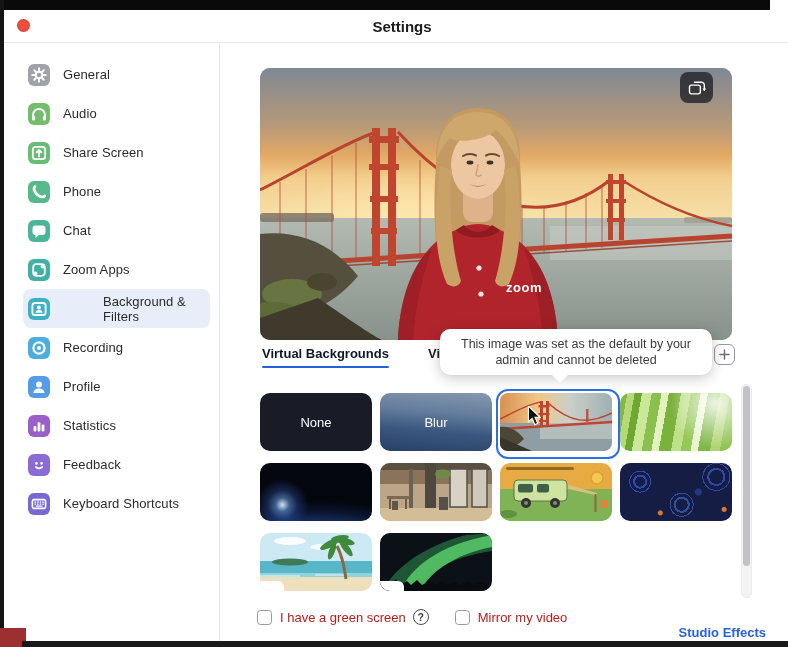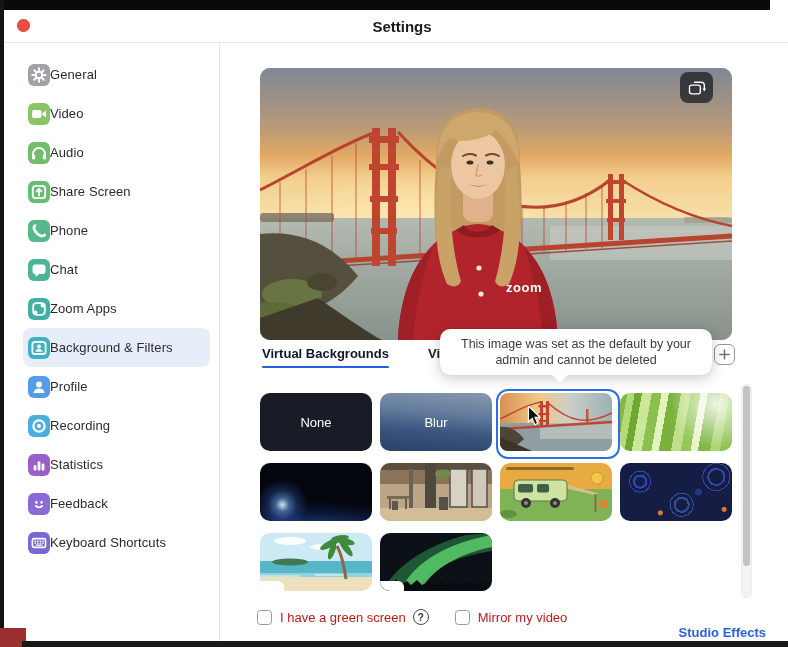--- a/index.html
+++ b/index.html
@@ -21,25 +21,25 @@
   .win-title{position:absolute;left:0;top:0;width:100%;height:32px;line-height:34px;text-align:center;
              font-size:15px;font-weight:bold;color:#1b1b1b;}
   .hsep{position:absolute;left:0;top:32px;width:100%;height:1px;background:#e6e6e8;}
   .vsep{position:absolute;left:215px;top:33px;width:1px;bottom:0;background:#e6e6e8;}
 
   
   .sidebar{position:absolute;left:0;top:33px;width:215px;bottom:0;background:#fff;}
   .side-list{position:absolute;left:0;top:12px;right:0;}
   .side-item{height:39px;display:flex;align-items:center;margin:0 9px 0 19px;padding-left:5px;
              border-radius:8px;cursor:default;}
-  .side-item.selected{background:#e7eef9;}
+  .side-item.selected{background:#e7eef9;gap:40px;}
   .side-icon{width:22px;height:22px;border-radius:6px;flex:0 0 22px;display:flex;align-items:center;
              justify-content:center;}
   .side-icon svg{width:22px;height:22px;display:block;}
-  .side-label{font-size:13px;color:#2b2b2b;font-weight:500;letter-spacing:.1px;}
+  .side-label{margin-left:13px;font-size:13px;color:#2b2b2b;font-weight:500;letter-spacing:.1px;}
 
   
   .main{position:absolute;left:216px;top:33px;right:0;bottom:0;}
 
   
   .preview{position:absolute;left:40px;top:25px;width:472px;height:272px;border-radius:10px;
            overflow:hidden;background:#9aa39e;}
   .preview svg{display:block;}
   .camflip{position:absolute;top:4px;right:19px;width:33px;height:31px;border-radius:8px;
            background:rgba(35,37,43,.82);display:flex;align-items:center;justify-content:center;}
@@ -134,29 +134,20 @@
                   <circle cx="11" cy="11" r="3.3"></circle>
                   <g stroke-linecap="round">
                     <path d="M11 4.3v2M11 15.7v2M4.3 11h2M15.7 11h2M6.3 6.3l1.4 1.4M14.3 14.3l1.4 1.4M15.7 6.3l-1.4 1.4M7.7 14.3l-1.4 1.4"></path>
                   </g>
                 </g>
               </svg>
             </span>
             <span class="side-label">General</span>
           </div>
           <div class="side-item">
-            <span class="side-icon" style="background: rgb(139, 196, 100);">
-              <svg viewBox="0 0 22 22">
-                <rect x="4" y="7" width="9.5" height="8" rx="2" fill="#fff"></rect>
-                <path d="M14.5 10.2 18 7.5v7l-3.5-2.7z" fill="#fff"></path>
-              </svg>
-            </span>
-            <span class="side-label">Video</span>
-          </div>
-          <div class="side-item">
             <span class="side-icon" style="background: rgb(115, 189, 109);">
               <svg viewBox="0 0 22 22">
                 <path d="M5 14v-2a6 6 0 0 1 12 0v2" fill="none" stroke="#fff" stroke-width="2" stroke-linecap="round"></path>
                 <rect x="4" y="12.5" width="3.2" height="5" rx="1.6" fill="#fff"></rect>
                 <rect x="14.8" y="12.5" width="3.2" height="5" rx="1.6" fill="#fff"></rect>
               </svg>
             </span>
             <span class="side-label">Audio</span>
           </div>
           <div class="side-item">
@@ -198,36 +189,36 @@
             <span class="side-icon" style="background: rgb(62, 178, 197);">
               <svg viewBox="0 0 22 22">
                 <rect x="4.4" y="5" width="13.2" height="12" rx="2.6" fill="none" stroke="#fff" stroke-width="1.8"></rect>
                 <circle cx="11" cy="9.6" r="2" fill="#fff"></circle>
                 <path d="M7.4 14.8c.3-2.1 1.9-3 3.6-3s3.3.9 3.6 3z" fill="#fff"></path>
               </svg>
             </span>
             <span class="side-label">Background &amp; Filters</span>
           </div>
           <div class="side-item">
+            <span class="side-icon" style="background: rgb(74, 174, 222);">
+              <svg viewBox="0 0 22 22">
+                <circle cx="11" cy="11" r="5.6" fill="none" stroke="#fff" stroke-width="2.2"></circle>
+                <circle cx="11" cy="11" r="2" fill="#fff"></circle>
+              </svg>
+            </span>
+            <span class="side-label">Recording</span>
+          </div>
+          <div class="side-item">
             <span class="side-icon" style="background: rgb(85, 156, 230);">
               <svg viewBox="0 0 22 22">
                 <circle cx="11" cy="8.4" r="3" fill="#fff"></circle>
                 <path d="M5.4 17c.4-3.4 2.8-4.6 5.6-4.6s5.2 1.2 5.6 4.6z" fill="#fff"></path>
               </svg>
             </span>
             <span class="side-label">Profile</span>
-          </div>
-          <div class="side-item">
-            <span class="side-icon" style="background: rgb(74, 174, 222);">
-              <svg viewBox="0 0 22 22">
-                <circle cx="11" cy="11" r="5.6" fill="none" stroke="#fff" stroke-width="2.2"></circle>
-                <circle cx="11" cy="11" r="2" fill="#fff"></circle>
-              </svg>
-            </span>
-            <span class="side-label">Recording</span>
           </div>
           <div class="side-item">
             <span class="side-icon" style="background: rgb(154, 95, 201);">
               <svg viewBox="0 0 22 22">
                 <rect x="5.6" y="11" width="2.8" height="5.4" rx="1" fill="#fff"></rect>
                 <rect x="9.6" y="7.2" width="2.8" height="9.2" rx="1" fill="#fff"></rect>
                 <rect x="13.6" y="9.4" width="2.8" height="7" rx="1" fill="#fff"></rect>
               </svg>
             </span>
             <span class="side-label">Statistics</span>

